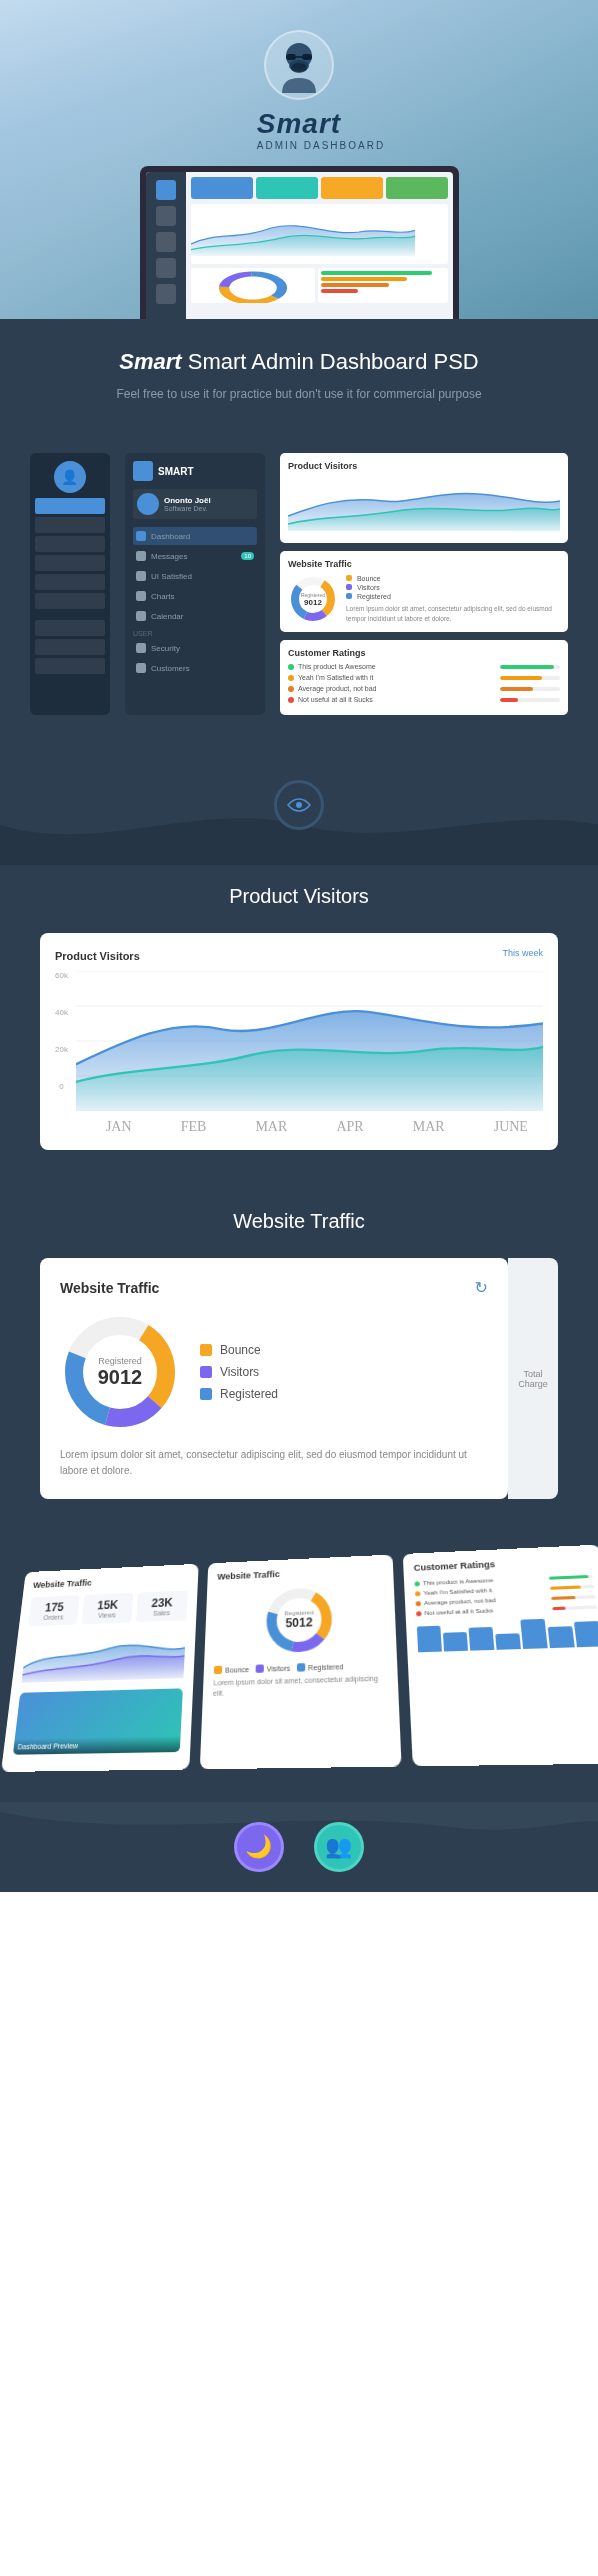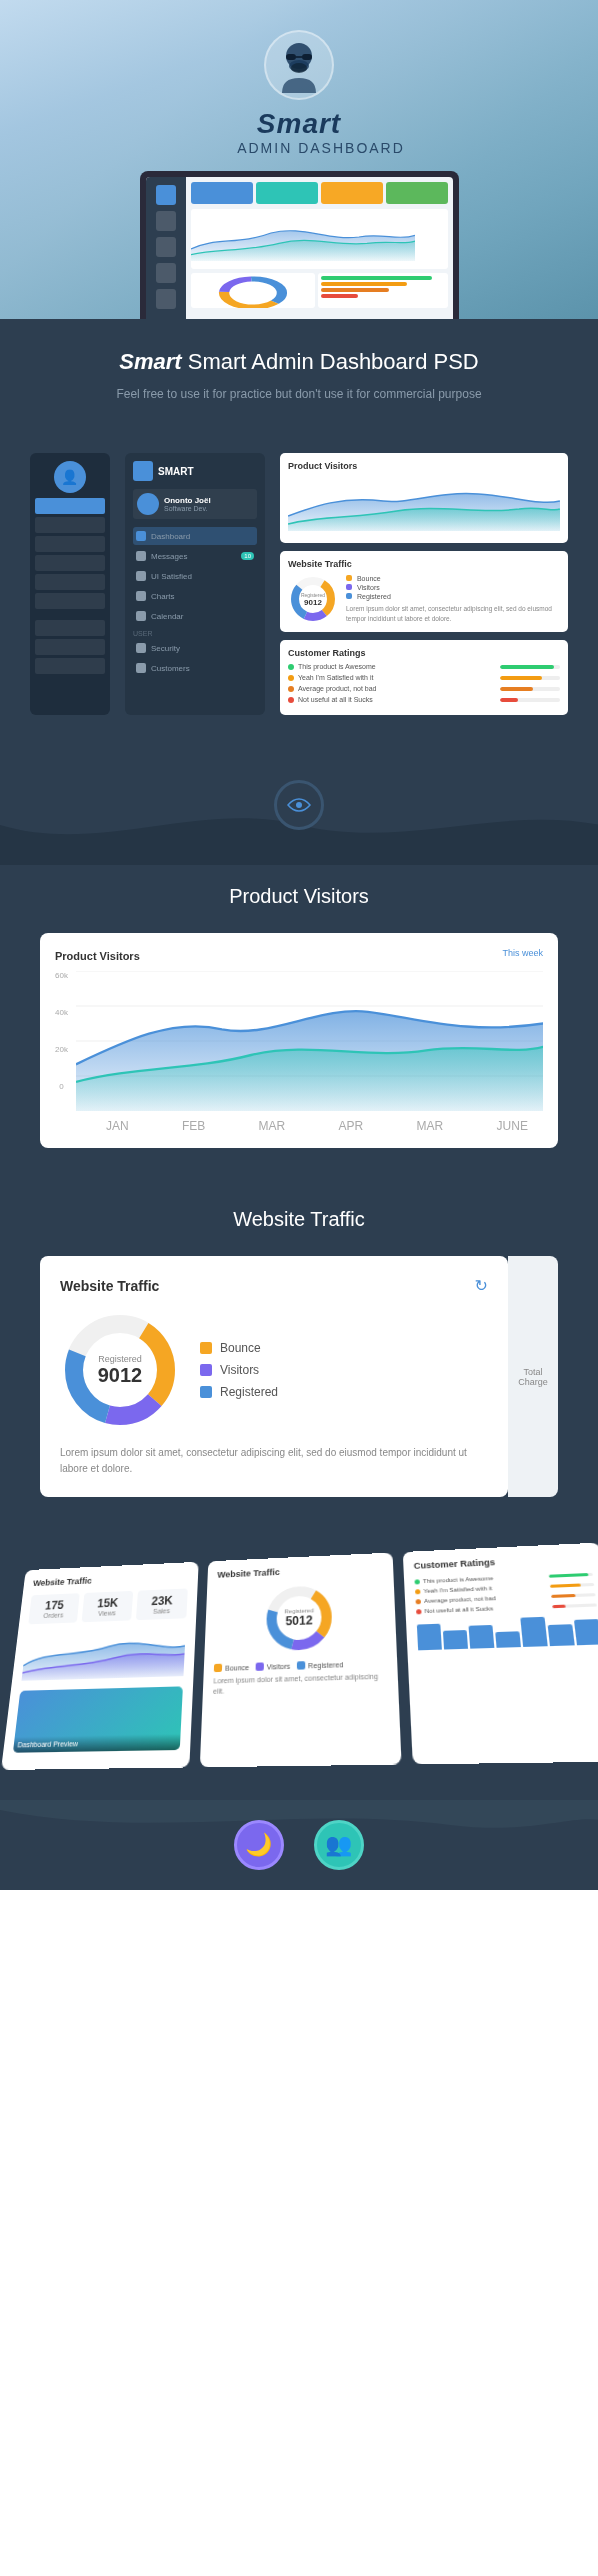--- a/index.html
+++ b/index.html
@@ -49,21 +49,21 @@
       border: 2px solid rgba(255,255,255,0.4);
     }
     .hero-title-smart {
       font-size: 28px;
       font-weight: 700;
       font-style: italic;
       color: #1a3a5c;
       letter-spacing: 1px;
     }
     .hero-subtitle {
-      font-size: 14px;
+      font-size: 10px;
       color: #2a4a6a;
       letter-spacing: 2px;
       text-transform: uppercase;
       margin-left: 44px;
     }
 
     
     .laptop-wrapper {
       position: relative;
       z-index: 2;
@@ -490,22 +490,23 @@
     .y-label {
       font-size: 8px;
       color: #aaa;
     }
     .product-chart-xaxis {
       display: flex;
       justify-content: space-between;
       padding: 4px 15px 0 30px;
     }
     .x-label {
-      font-size: 12px;
+      font-size: 14px;
       color: #aaa;
+      font-family: Liberation Serif, serif;
     }
 
     
     .traffic-section {
       background: #2d3e50;
       padding: 20px 40px 40px;
       text-align: center;
     }
     .traffic-card {
       background: white;

